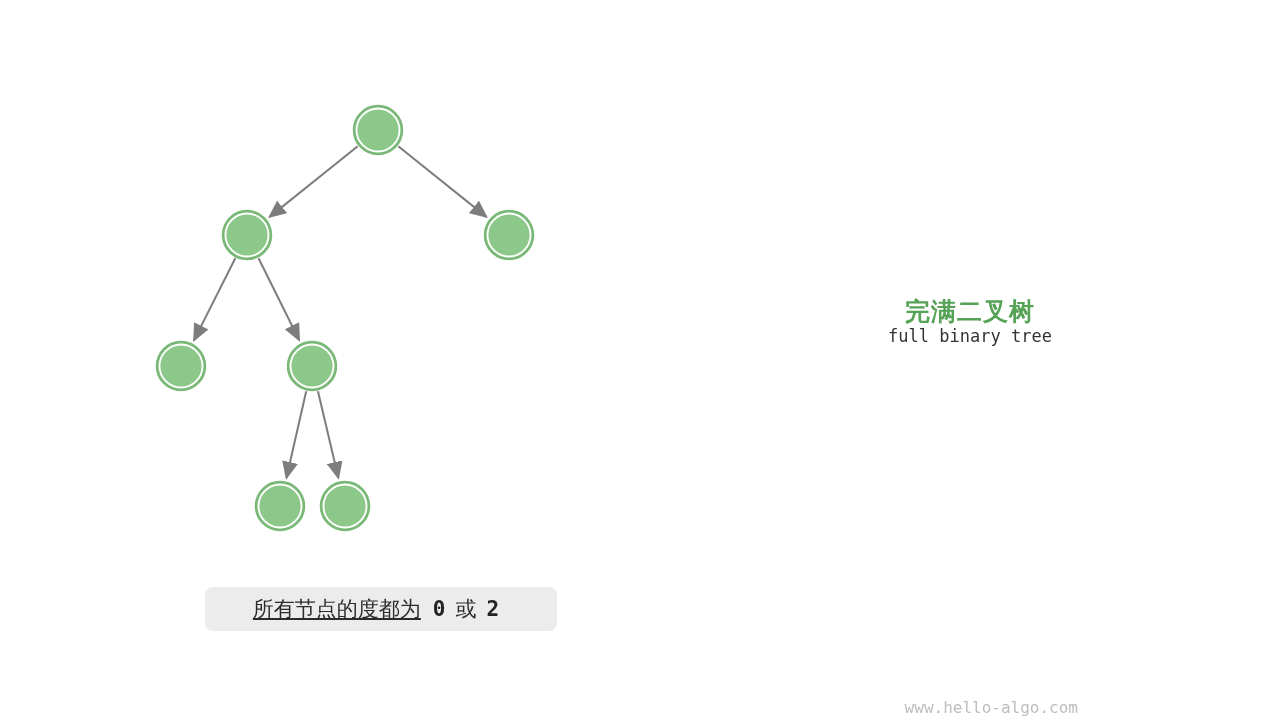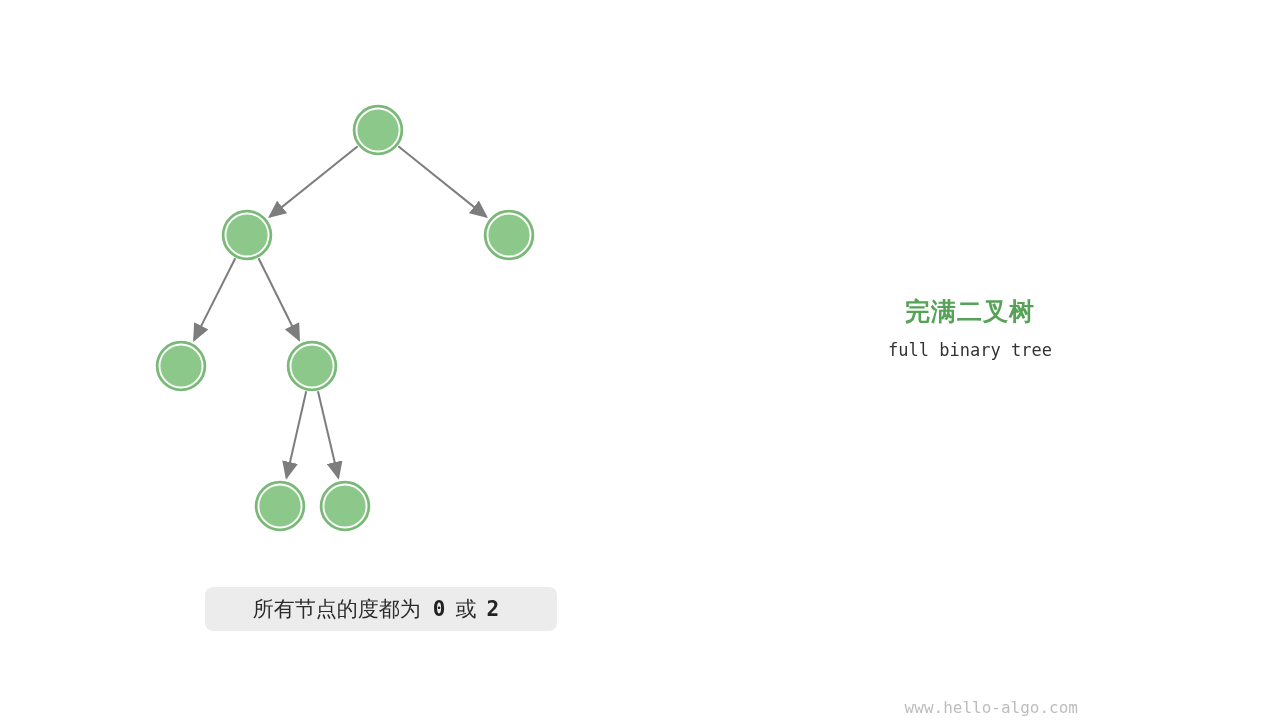--- a/index.html
+++ b/index.html
@@ -28,21 +28,20 @@
     text-align: center;
   }
   .title-zh {
     font-size: 25px;
     font-weight: bold;
     color: #56a257;
     letter-spacing: 1px;
     line-height: 1.2;
   }
   .title-en {
-    margin-top: 14px;
     font-family: "DejaVu Sans Mono", "Liberation Mono", monospace;
     font-size: 17px;
     color: #333333;
   }
   .caption-box {
     position: absolute;
     left: 205px;
     top: 587px;
     width: 352px;
     height: 44px;
@@ -59,20 +58,21 @@
     font-family: "DejaVu Sans Mono", "Liberation Mono", monospace;
     font-weight: bold;
     margin: 0 10px;
     color: #222222;
   }
   .caption-conj {
     margin-right: 0;
   }
   .caption-prefix {
     margin-right: 2px;
+    text-decoration: underline;
   }
   .watermark {
     position: absolute;
     right: 68px;
     top: 698px;
     font-family: "DejaVu Sans Mono", "Liberation Mono", monospace;
     font-size: 16px;
     color: #bdbdbd;
   }
 </style>

